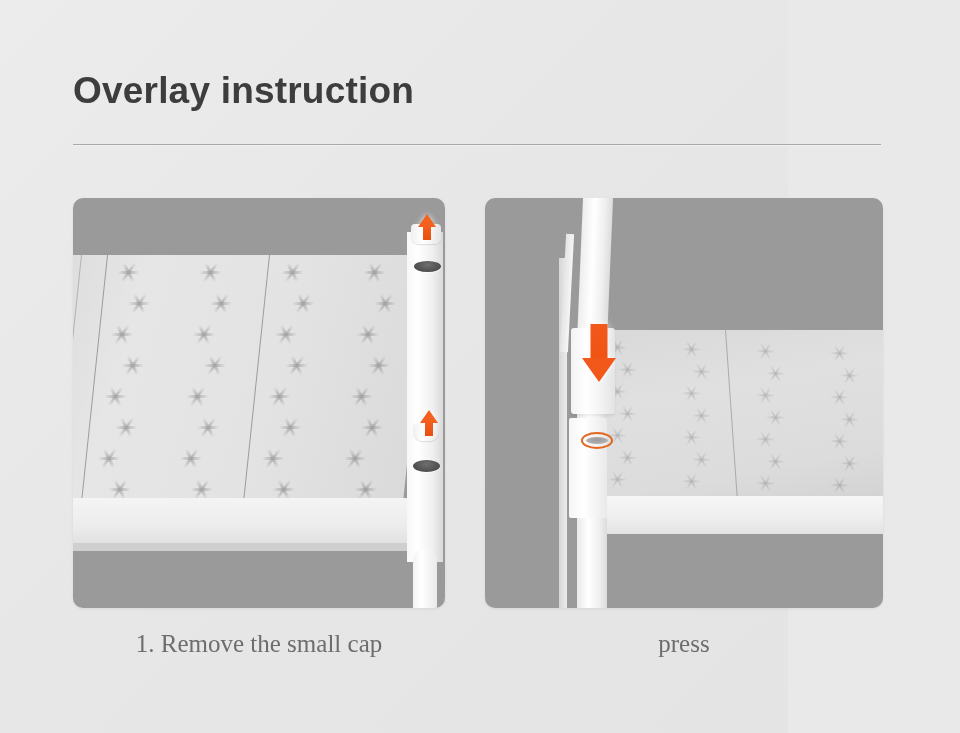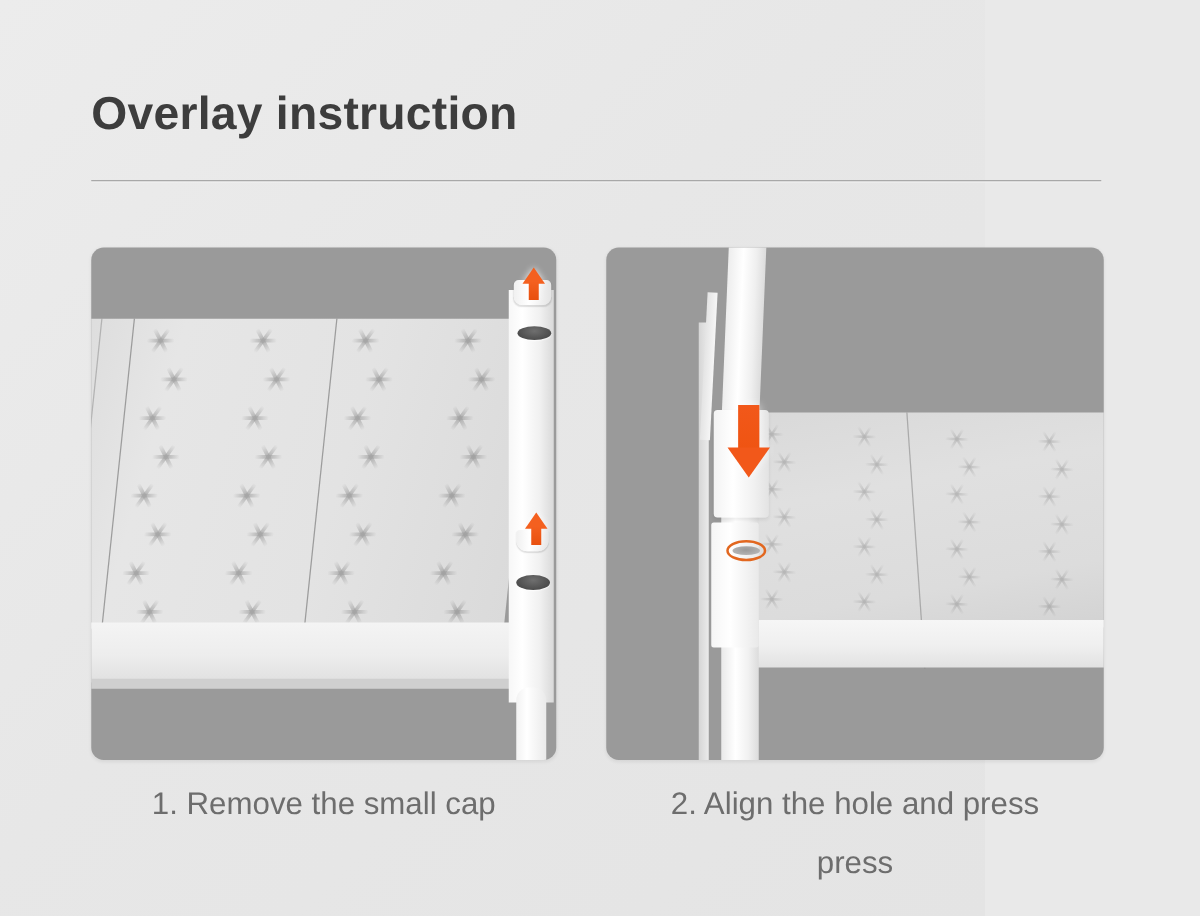--- a/index.html
+++ b/index.html
@@ -329,21 +329,21 @@
   .caption {
     position: absolute;
     top: 620px;
     font-size: 25px;
     line-height: 47px;
     color: #6d6d6d;
     text-align: center;
   }
   #caption-1 { left: 73px; width: 372px; }
   #caption-2 { left: 485px; width: 398px; }
-  .caption-line { display: block; white-space: nowrap; }
+  .caption-line { display: block; white-space: nowrap; font-family: Liberation Serif, serif; }
 </style>
 </head>
 <body>
 
 <div class="page">
 
   <div class="title">Overlay instruction</div>
   <div class="divider"></div>
 
   <div class="panel" id="panel-1">
@@ -573,17 +573,16 @@
     </div>
 
     <div class="highlight-hole"></div>
     <div class="highlight-ellipse"></div>
   </div>
 
   <div class="caption" id="caption-1">
     <span class="caption-line">1. Remove the small cap</span>
   </div>
   <div class="caption" id="caption-2">
-    <span class="caption-line">2. Align the hole and press</span>
     <span class="caption-line">press</span>
   </div>
 
 </div>
 
 </body></html>

